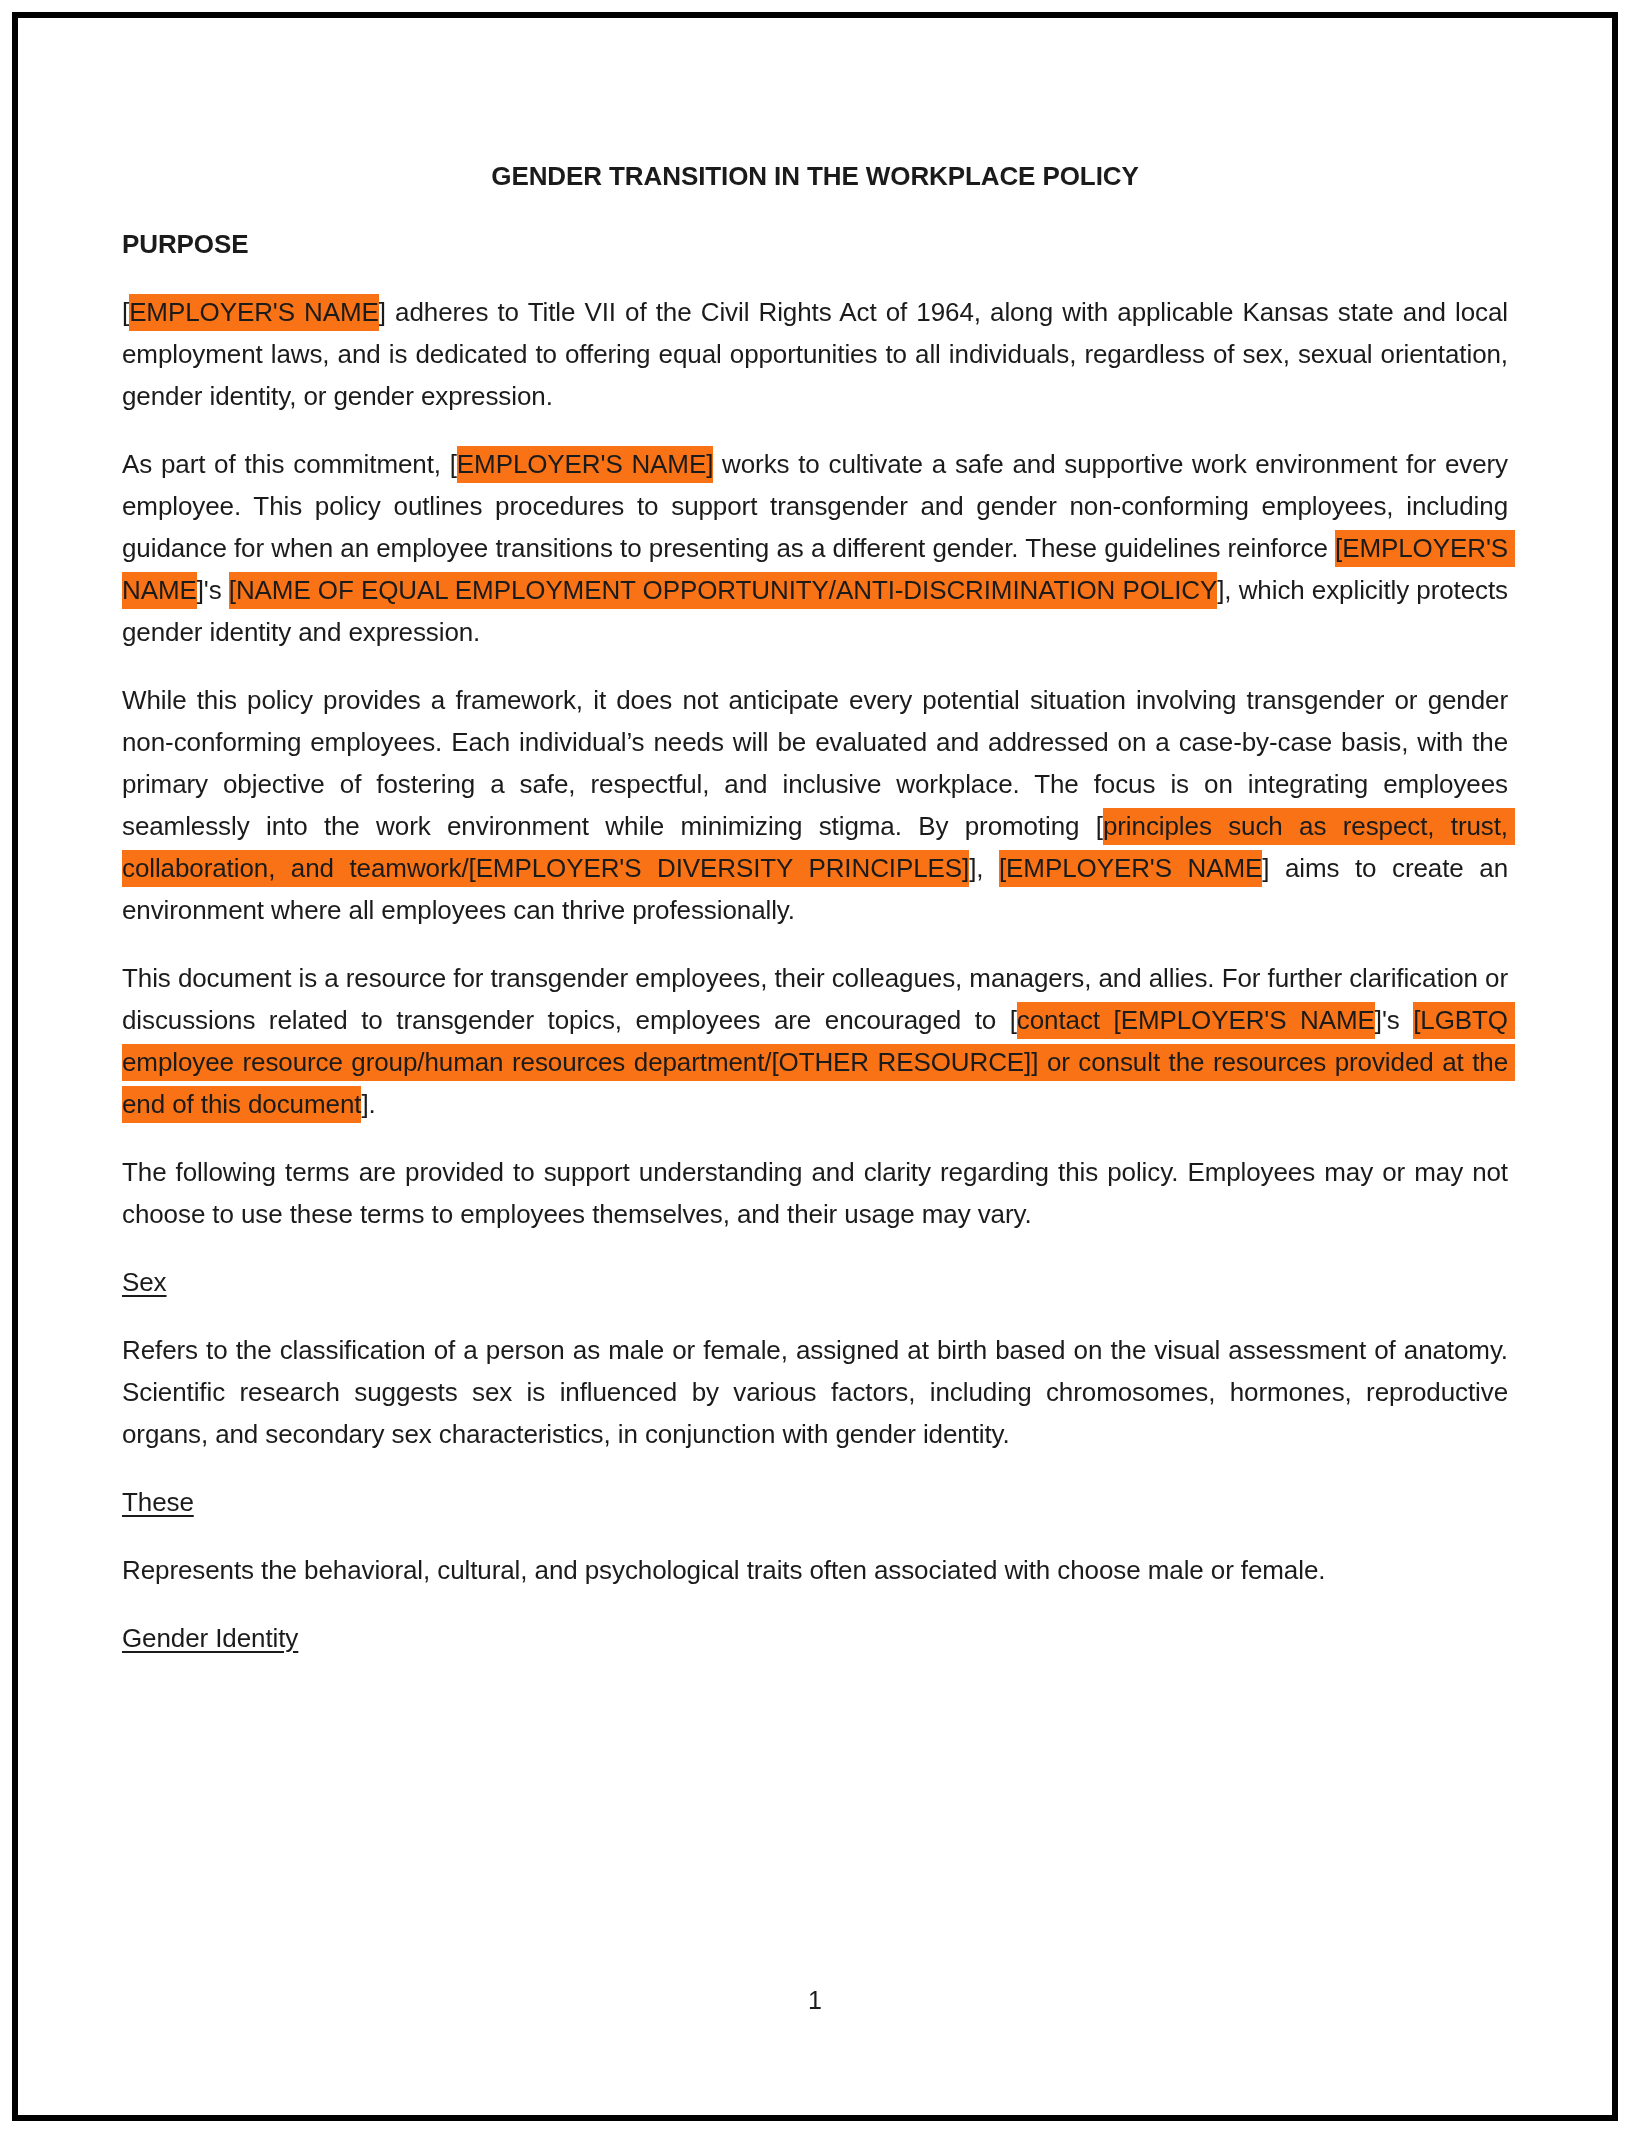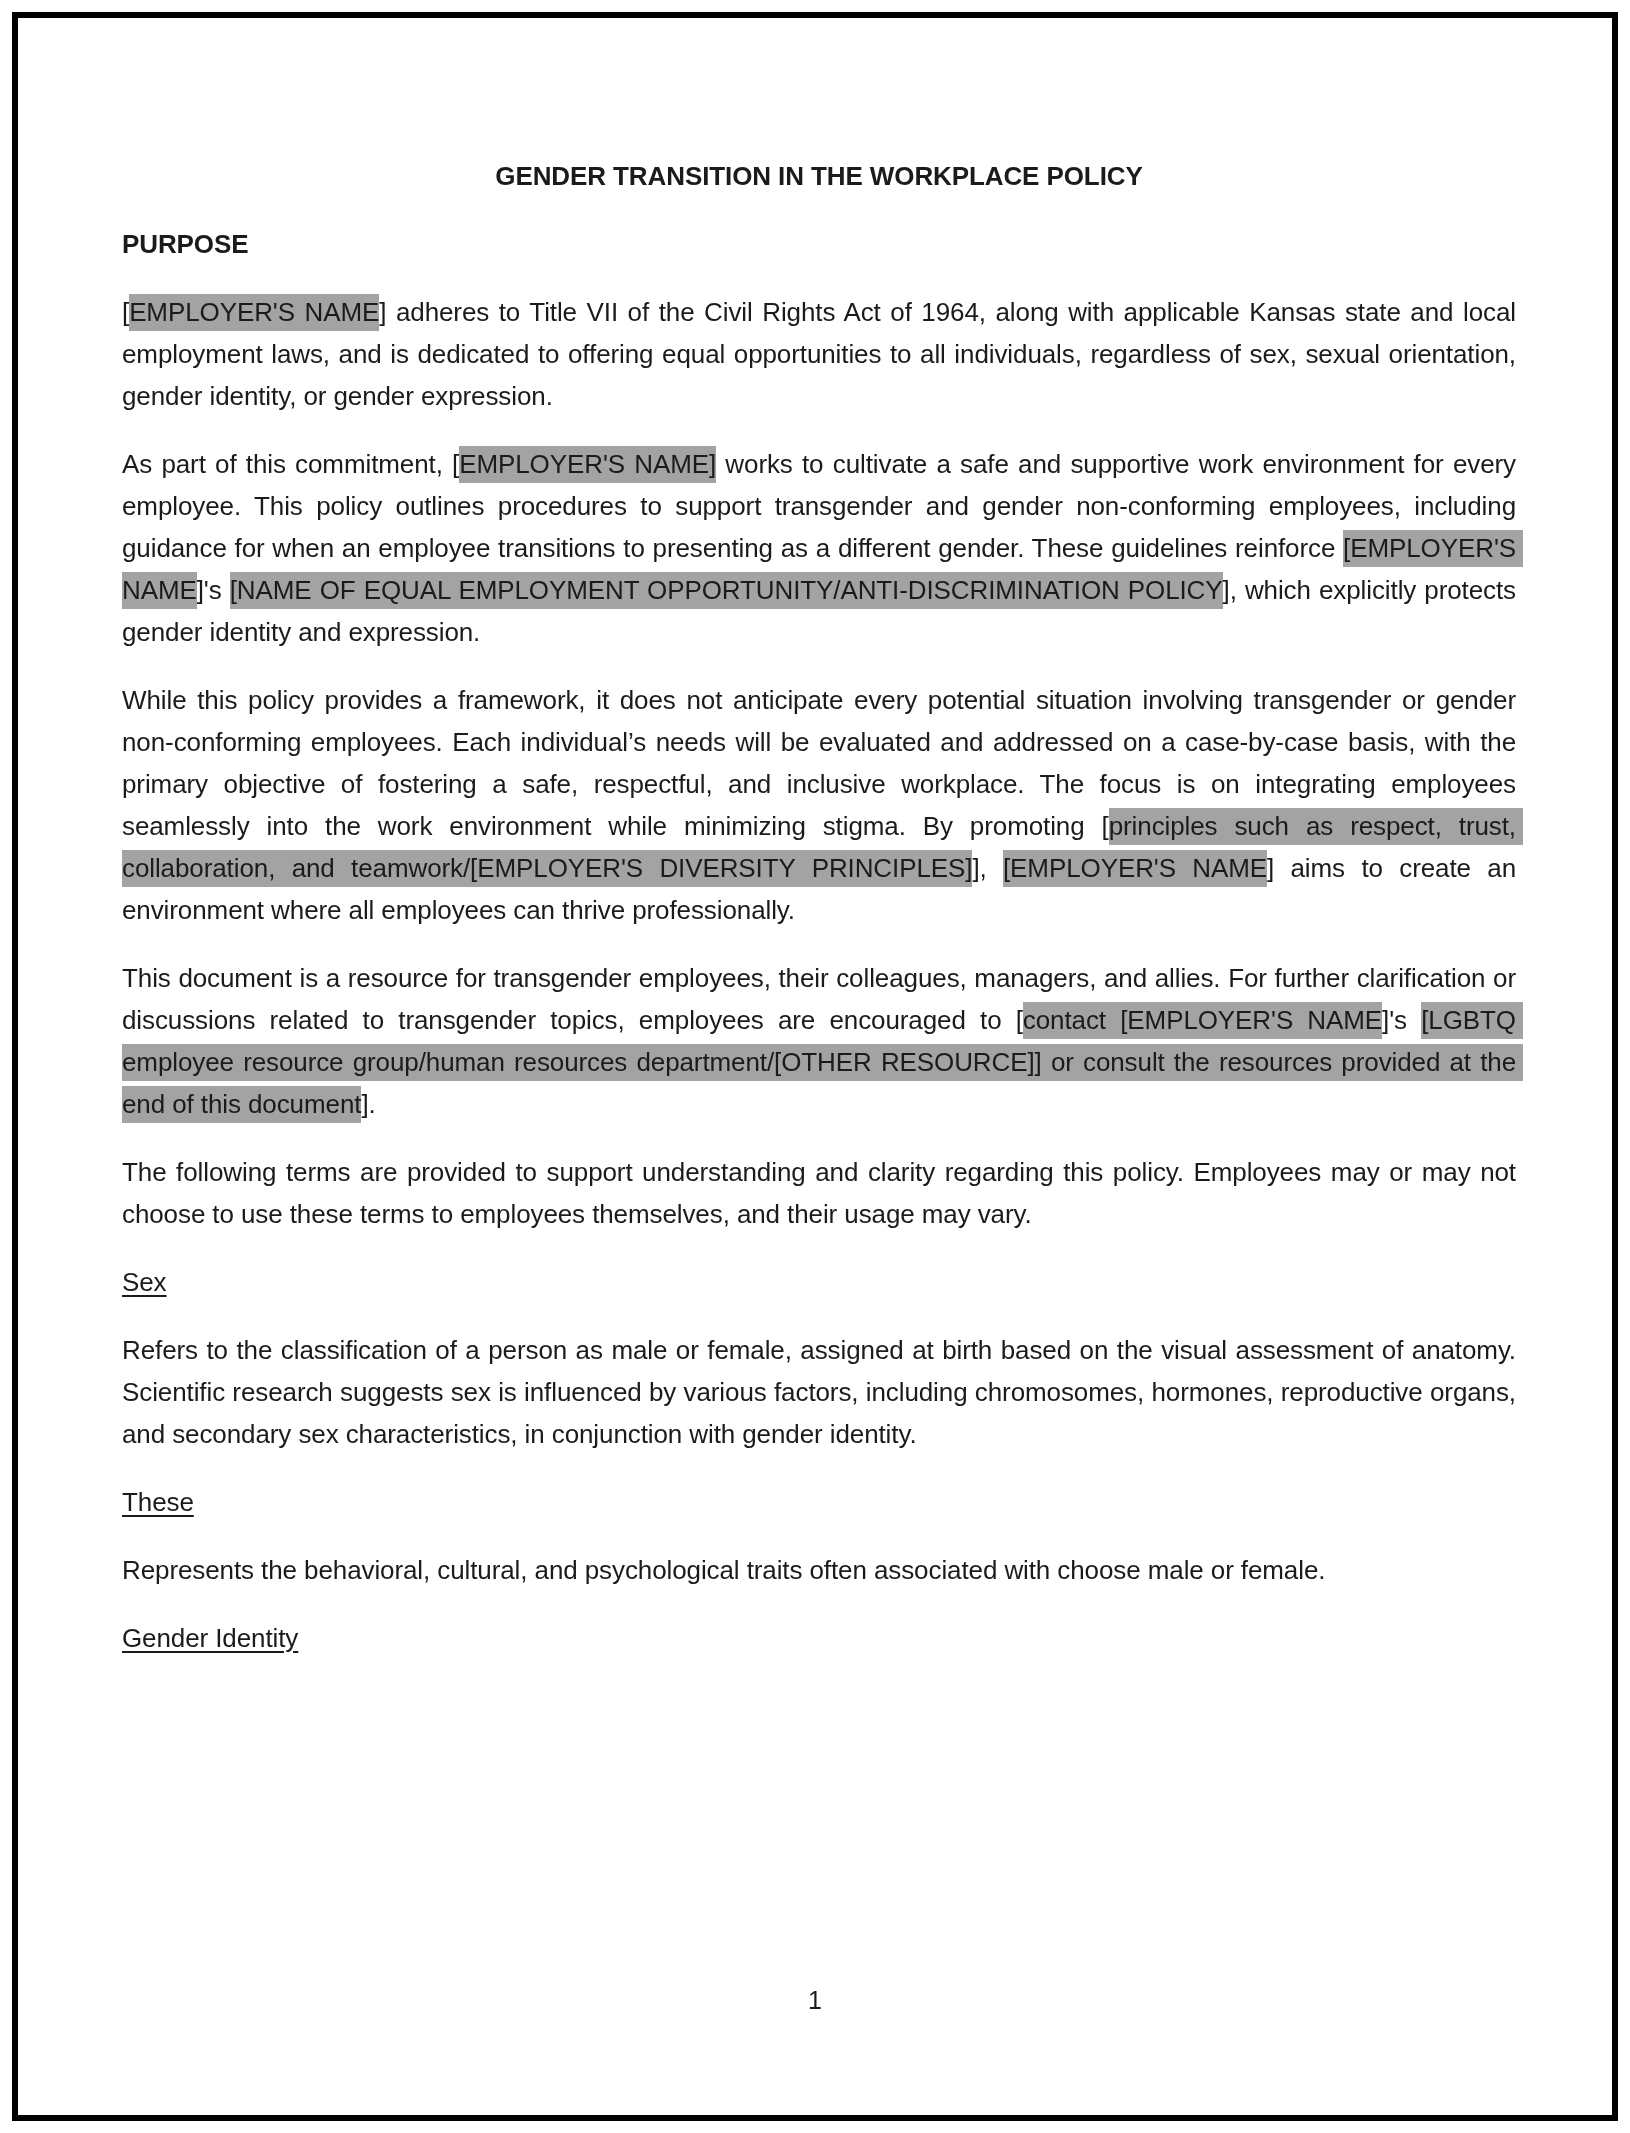--- a/index.html
+++ b/index.html
@@ -12,39 +12,39 @@
     overflow: hidden;
   }
   .page { position: absolute; inset: 0; width: 1630px; height: 2133px; }
   .page-border {
     position: absolute; left: 12px; top: 12px; right: 12px; bottom: 12px;
     border: 6px solid #000000;
     pointer-events: none;
   }
   .content {
     position: absolute;
-    left: 122px; right: 114px; top: 155px;
+    left: 122px; right: 122px; top: 155px;
     font-size: 26px;
     line-height: 42px;
     letter-spacing: -0.1px;
   }
   .content h1, .content h2, .content h3, .content p {
     margin: 0 0 26px 0;
     padding: 0;
     font-size: 26px;
     line-height: 42px;
     font-weight: normal;
   }
   h1.doc-title { text-align: center; font-weight: bold; }
   h2.sec-heading { font-weight: bold; }
   h3.term-heading { font-weight: normal; text-decoration: underline; text-underline-offset: 4px; }
   p.para { text-align: justify; }
   p.para span, p.para mark { white-space: pre-wrap; }
   mark {
-    background: #a3a3a3;
+    background: #f97316;
     color: inherit;
     padding: 3px 0 4px 0;
   }
   .footer-pagenum {
     position: absolute;
     left: 0; right: 0;
     top: 1986px;
     text-align: center;
     font-size: 25px;
     color: #1b1b1b;

